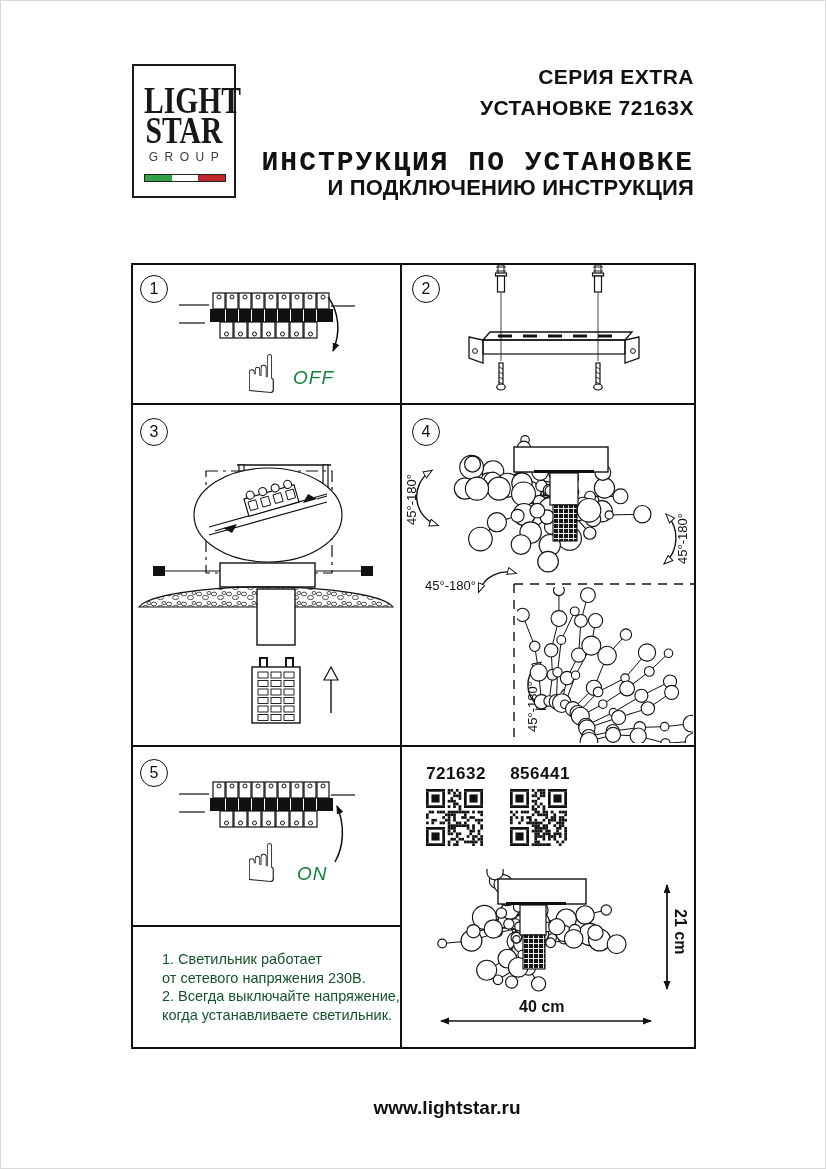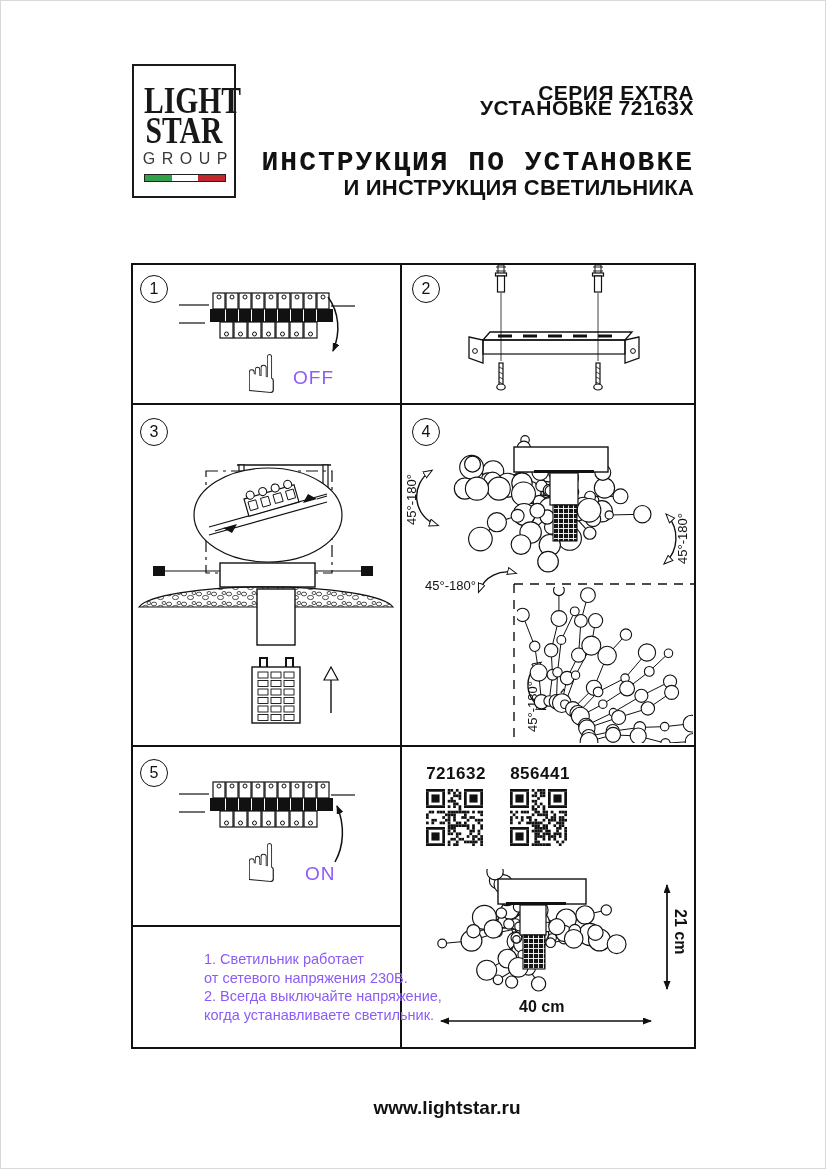--- a/index.html
+++ b/index.html
@@ -4,41 +4,41 @@
 <style>
   html,body{margin:0;padding:0;background:#fff;}
   .page{position:relative;width:826px;height:1169px;background:#fff;overflow:hidden;
         font-family:"Liberation Sans",sans-serif;color:#111;border:1px solid #d9d9d9;box-sizing:border-box;}
   .abs{position:absolute;}
   
   .logo-box{left:131px;top:63px;width:104px;height:134px;border:2px solid #1a1a1a;box-sizing:border-box;text-align:center;}
   .logo-word{font-family:"Liberation Serif",serif;font-weight:700;font-size:37px;line-height:30px;
              letter-spacing:0px;transform:scaleX(.8);transform-origin:center;color:#181818;}
   .logo-words{margin-top:20px;}
-  .logo-group{margin-top:4px;font-size:16px;letter-spacing:6.5px;color:#3a3a3a;padding-left:6px;text-align:right;}
+  .logo-group{margin-top:4px;font-size:12px;letter-spacing:6.5px;color:#3a3a3a;padding-left:6px;}
   .flag{left:10px;top:108px;position:absolute;width:82px;height:8px;border:1px solid #222;box-sizing:border-box;display:flex;}
   .flag span{flex:1;height:100%;}
   
   .hdr{right:131px;text-align:right;font-weight:700;white-space:nowrap;}
-  .hdr-series{top:80px;font-size:21px;letter-spacing:.5px;}
+  .hdr-series{top:64px;font-size:21px;letter-spacing:.5px;}
   .hdr-articles{top:95px;font-size:21px;letter-spacing:.5px;}
   .hdr-t1{top:146px;font-size:28px;letter-spacing:2px;font-family:Liberation Mono, monospace;}
   .hdr-t2{top:174px;font-size:22px;letter-spacing:.2px;}
   
   .gline{background:#111;}
   .badge{width:28px;height:28px;border:1.6px solid #111;border-radius:50%;box-sizing:border-box;
          display:flex;align-items:center;justify-content:center;font-size:16px;background:#fff;}
   
-  .draw-label{font-size:19px;letter-spacing:1px;color:#8b5cf6;}
+  .draw-label{font-size:19px;letter-spacing:1px;color:#15803d;font-style:italic;}
   .angle{font-size:13px;white-space:nowrap;}
   .rot-ccw{transform:rotate(-90deg);transform-origin:center;}
   .code-label{width:70px;text-align:center;font-size:17px;font-weight:700;letter-spacing:.5px;}
   .dim{font-weight:700;font-size:16px;white-space:nowrap;}
   .dim-v{writing-mode:vertical-rl;}
-  .notes{font-size:14.5px;line-height:18.5px;white-space:nowrap;color:#8b5cf6;margin-left:42px;}
+  .notes{font-size:14.5px;line-height:18.5px;white-space:nowrap;color:#14532d;}
   .footer{left:0;top:1096px;width:100%;text-align:center;font-weight:700;font-size:19px;padding-left:34px;}
   svg text{font-family:"DejaVu Sans",sans-serif;}
 </style>
 </head>
 <body>
 
 <div class="page">
 
   <div class="abs logo-box">
     <div class="logo-words">
@@ -49,21 +49,21 @@
     <div class="flag">
       <span id="fgreen" style="background: rgb(51, 160, 74);"></span>
       <span id="fwhite" style="background: rgb(255, 255, 255);"></span>
       <span id="fred" style="background: rgb(193, 39, 45);"></span>
     </div>
   </div>
 
   <div class="abs hdr hdr-series">СЕРИЯ EXTRA</div>
   <div class="abs hdr hdr-articles">УСТАНОВКЕ 72163X</div>
   <div class="abs hdr hdr-t1">ИНСТРУКЦИЯ ПО УСТАНОВКЕ</div>
-  <div class="abs hdr hdr-t2">И ИНСТРУКЦИЯ СВЕТИЛЬНИКА</div>
+  <div class="abs hdr hdr-t2">И ПОДКЛЮЧЕНИЮ ИНСТРУКЦИЯ</div>
 
   <div class="abs" style="left:130px;top:262px;width:565px;height:786px;border:2px solid #111;box-sizing:border-box;"></div>
   <div class="abs gline" style="left:399px;top:262px;width:2px;height:786px;"></div>
   <div class="abs gline" style="left:130px;top:402px;width:565px;height:2px;"></div>
   <div class="abs gline" style="left:130px;top:744px;width:565px;height:2px;"></div>
   <div class="abs gline" style="left:130px;top:924px;width:270px;height:2px;"></div>
 
   <div class="abs badge" style="left:139px;top:274px;">
       <span>1</span>
     </div>
@@ -74,21 +74,21 @@
       <span>3</span>
     </div>
   <div class="abs badge" style="left:411px;top:417px;">
       <span>4</span>
     </div>
   <div class="abs badge" style="left:139px;top:758px;">
       <span>5</span>
     </div>
 
   <div class="abs draw-label" style="left:292px;top:366px;">OFF</div>
-  <div class="abs draw-label" style="left:304px;top:862px;">ON</div>
+  <div class="abs draw-label" style="left:296px;top:862px;">ON</div>
 
   <div class="abs angle rot-ccw" style="left:375px;top:491px;width:70px;text-align:center;">45°-180°</div>
   <div class="abs angle rot-ccw" style="left:646px;top:530px;width:70px;text-align:center;">45°-180°</div>
   <div class="abs angle" style="left:424px;top:577px;">45°-180°</div>
   <div class="abs angle rot-ccw" style="left:496px;top:698px;width:70px;text-align:center;">45°-180°</div>
 
   <div class="abs code-label" style="left:420px;top:763px;">721632</div>
   <div class="abs code-label" style="left:504px;top:763px;">856441</div>
 
   <div class="abs dim dim-v" style="left:670px;top:908px;height:72px;">21 cm</div>

